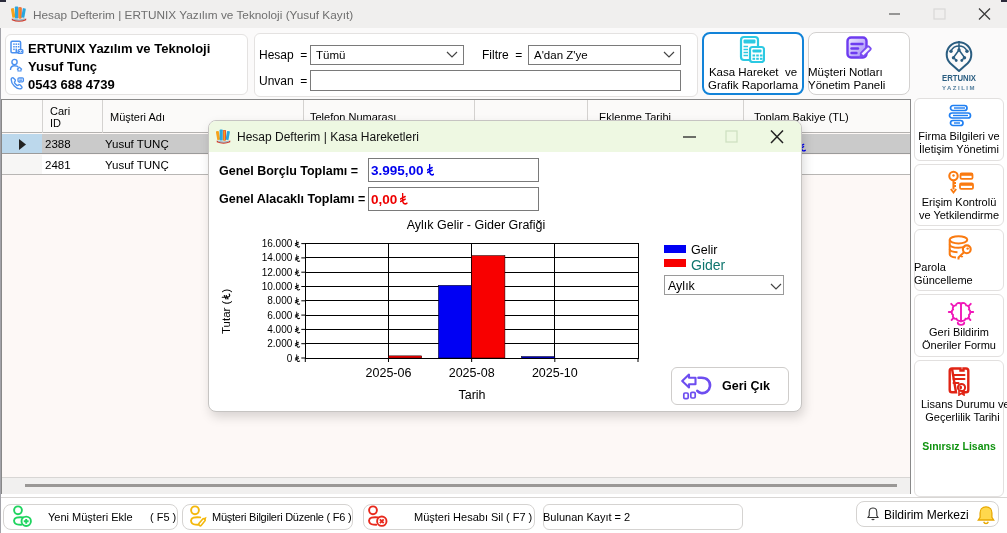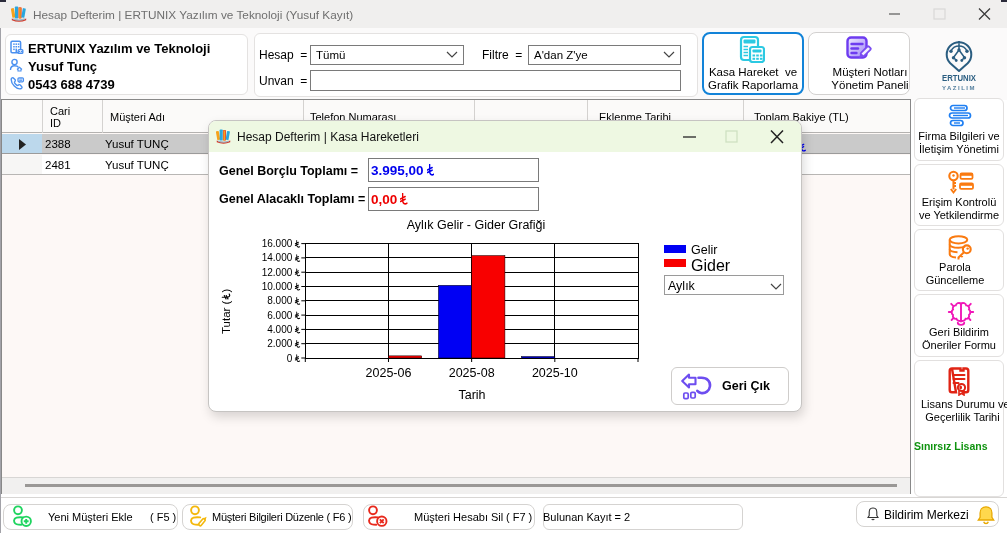--- a/index.html
+++ b/index.html
@@ -118,21 +118,21 @@
     <g stroke="#6d3bf0" stroke-width="2.4" stroke-linecap="round">
         <line x1="6.5" y1="9" x2="17.5" y2="9"></line>
         <line x1="6.5" y1="13.5" x2="13" y2="13.5"></line>
         <line x1="6.5" y1="18" x2="11.5" y2="18"></line>
       </g>
     <g transform="rotate(45 19 18)">
         <rect x="16.8" y="10" width="4.4" height="11" rx="1" fill="#f3efff" stroke="#7b4df2" stroke-width="1.8"></rect>
         <path d="M16.8 21 L19 25 L21.2 21 Z" fill="#7b4df2"></path>
       </g>
   </svg></div>
-<div class="abs" style="left:808px;top:66px;width:124px;text-align:center;font-size:11.5px;line-height:13px;color:#000;">Müşteri Notları<br>Yönetim Paneli</div>
+<div class="abs" style="left:808px;top:66px;width:124px;font-size:11.5px;line-height:13px;color:#000;">Müşteri Notları<br>Yönetim Paneli</div>
 
 <div class="abs" id="logo" style="left:933px;top:36px;text-align:center;"><svg width="52" height="58" viewBox="0 0 52 58">
     <g stroke="#2a5d80" fill="none" transform="translate(0,-2)">
     <path d="M17.3 29.2 A12.3 12.3 0 1 1 34.7 29.2 L26 37 Z" stroke-width="2" stroke-linejoin="round"></path>
     <path d="M18 17 A9 9 0 0 1 34 17" stroke-width="1.5"></path>
     <path d="M26 9.5 L26 15.5 M26 16 L20.5 23.5 M26 16 L31.5 23.5 M20.5 23.5 L23.2 26.3 M31.5 23.5 L28.8 26.3" stroke-width="1.5"></path>
     </g>
     <g fill="#2a5d80" transform="translate(0,-2)">
         <circle cx="18" cy="17.2" r="1.7"></circle>
         <circle cx="34" cy="17.2" r="1.7"></circle>
@@ -221,21 +221,21 @@
       <g fill="none" stroke="#fa7a10">
         <ellipse cx="12.5" cy="5.8" rx="8.8" ry="3.6" stroke-width="2"></ellipse>
         <path d="M3.7 5.8 L3.7 20 C3.7 21.8 6.5 23.2 10 23.4" stroke-width="2"></path>
         <path d="M3.7 10.5 C3.7 12.3 7.5 13.7 12.5 13.7 C15 13.7 17.5 13.3 19 12.7" stroke-width="1.9"></path>
         <path d="M3.7 15 C3.7 16.8 7 18.1 11.5 18.2" stroke-width="1.9"></path>
         <circle cx="20.8" cy="15.3" r="3.9" stroke-width="2.1"></circle>
         <path d="M18 18.3 L12.5 23.5 L12.5 25.5 M14.8 21.3 L16.6 23.1" stroke-width="2"></path>
       </g>
       <circle cx="21.6" cy="14.6" r="1.2" fill="#fa7a10"></circle>
     </svg></div>
-<div class="abs" style="left:914px;top:261px;width:82px;text-align:center;font-size:11px;line-height:13px;color:#000;white-space:nowrap;">Parola<br>Güncelleme</div>
+<div class="abs" style="left:914px;top:261px;width:82px;font-size:11px;line-height:13px;color:#000;white-space:nowrap;">Parola<br>Güncelleme</div>
 <div class="abs" style="left:914px;top:294px;width:90px;height:63px;background:#fff;border:1px solid #e2e0df;border-radius:6px;"></div>
 <div class="abs" id="ic-geri" style="left:946px;top:299px;"><svg width="30" height="30" viewBox="0 0 30 30">
       <g fill="none" stroke="#f018b8" stroke-width="1.9" stroke-linecap="round">
         <path d="M15 4.6 C 13 3.2 10.2 4.2 9.8 6.4 C 7.6 6.4 6.2 8.6 7 10.4 C 5.2 11.8 5.2 14.6 7 15.9 C 6.4 18.2 8.2 20.2 10.4 19.8 C 10.9 21.6 13.2 22.5 15 21.6"></path>
         <path d="M15 4.6 C 17 3.2 19.8 4.2 20.2 6.4 C 22.4 6.4 23.8 8.6 23 10.4 C 24.8 11.8 24.8 14.6 23 15.9 C 23.6 18.2 21.8 20.2 19.6 19.8 C 19.1 21.6 16.8 22.5 15 21.6"></path>
         <line x1="15" y1="5" x2="15" y2="22.5"></line>
         <path d="M11.8 23.8 C 11.8 26.6 18.2 26.6 18.2 23.8"></path>
         <path d="M2.8 13 L5.4 13 M24.6 13 L27.2 13 M5.2 4.8 L7.2 6.8 M22.8 6.8 L24.8 4.8 M5.6 21 L7.4 19.2 M22.6 19.2 L24.4 21"></path>
       </g>
     </svg></div>
@@ -245,21 +245,21 @@
       <path d="M6 2.5 L14.5 2.5 L14.5 4.5 L17.5 4.5 L17.5 2.5 L20 2.5 C 21.4 2.5 22.3 3.4 22.3 4.8 L22.3 24 C 22.3 25.4 21.4 26.3 20 26.3 L16 26.3 M10 26.3 L6 26.3 C 4.6 26.3 3.7 25.4 3.7 24 L3.7 4.8 C 3.7 3.4 4.6 2.5 6 2.5 Z" fill="none" stroke="#e02415" stroke-width="2.4"></path>
       <g stroke="#e02415" stroke-width="2" stroke-linecap="round">
         <line x1="7.5" y1="9" x2="18.5" y2="9"></line>
         <line x1="7.5" y1="13" x2="18.5" y2="13"></line>
         <line x1="7.5" y1="17" x2="12.5" y2="17"></line>
       </g>
       <circle cx="15.5" cy="21.5" r="3.6" fill="#fff" stroke="#e02415" stroke-width="2"></circle>
       <path d="M14.2 20 L14.2 23.5 M14.2 20 A1.6 1.6 0 0 1 14.2 23 M13 25 L13 29 L15.5 27.3 L18 29 L18 24.5" fill="none" stroke="#e02415" stroke-width="1.6"></path>
     </svg></div>
 <div class="abs" style="left:914px;top:398px;width:90px;text-align:center;font-size:11px;line-height:13px;color:#000;white-space:nowrap;padding-left:7px;">Lisans Durumu ve<br>Geçerlilik Tarihi</div>
-<div class="abs" style="left:914px;top:440px;width:90px;text-align:left;font-size:10.5px;font-weight:bold;color:#0f930f;">Sınırsız Lisans</div>
+<div class="abs" style="left:914px;top:440px;width:90px;text-align:center;font-size:10.5px;font-weight:bold;color:#0f930f;">Sınırsız Lisans</div>
 
 <div class="abs" style="left:0;top:497px;width:1007px;height:36px;background:#fff;border-top:1px solid #d8d6d4;"></div>
 <div class="abs" style="left:3px;top:504px;width:175px;height:26px;background:#fff;border:1px solid #d5d3d1;border-radius:8px;"></div>
 <div class="abs" id="ic-p-green" style="left:13px;top:504px;"><svg width="20" height="24" viewBox="0 0 20 24">
       <g fill="none" stroke="#1fd45f" stroke-width="1.9">
         <circle cx="5" cy="6.3" r="3.9"></circle>
         <path d="M10.2 13.4 C 4.5 12.8 1.3 13.7 1.1 16.3 C 0.9 18.9 2.5 20.4 5.6 20.6 L 8.2 20.7" stroke-linecap="round"></path>
       </g>
       <circle cx="13.2" cy="17.3" r="4.7" fill="#fff" stroke="#1fd45f" stroke-width="1.9"></circle>
       <path d="M13.2 14.9 L13.2 19.7 M10.8 17.3 L15.6 17.3" stroke="#1fd45f" stroke-width="1.9"></path>
@@ -427,21 +427,21 @@
           <path d="M4 1 L4 7.5 C4 11.5 7 12.8 10.2 11.2 M1 6.6 L7.6 4.0 M1 9.4 L7.6 6.8" fill="none" stroke="#000" stroke-width="1.7333333333333332" stroke-linecap="round"></path>
         </g>
       </g>
       <text x="41.5" y="0" font-size="11.5" fill="#000">)</text>
     </g>
   </svg>
 
 <div class="abs" style="left:664px;top:245px;width:22px;height:8px;background:#0000f4;"></div>
 <div class="abs" style="left:691px;top:243px;font-size:12.5px;color:#000;">Gelir</div>
 <div class="abs" style="left:664px;top:259px;width:22px;height:8px;background:#f80000;"></div>
-<div class="abs" style="left:691px;top:257px;font-size:16px;color:#000000;">Gider</div>
+<div class="abs" style="left:691px;top:257px;font-size:14px;color:#0f766e;">Gider</div>
 
 <div class="abs" style="left:664px;top:275px;width:120px;height:20px;background:#fff;border:1px solid #9a9a9a;"></div>
 <div class="abs" style="left:668px;top:279px;font-size:12.5px;color:#000;">Aylık</div>
 <svg class="abs" style="left:770px;top:283px;width:12px;height:8px">
     <path d="M1 1 L6 6 L11 1" stroke="#444" stroke-width="1.2" fill="none"></path>
   </svg>
 
 <div class="abs" style="left:671px;top:367px;width:118px;height:38px;background:#fff;border:1px solid #cfcdcb;border-radius:6px;"></div>
 <div class="abs" id="ic-geriok" style="left:680px;top:372px;"><svg width="34" height="28" viewBox="0 0 34 28">
       <path d="M2.2 9 L9 2.6 L9 5.8 L15.5 5.8 L15.5 12.2 L9 12.2 L9 15.4 Z" fill="#fff" stroke="#6d4df0" stroke-width="2.1" stroke-linejoin="round"></path>

